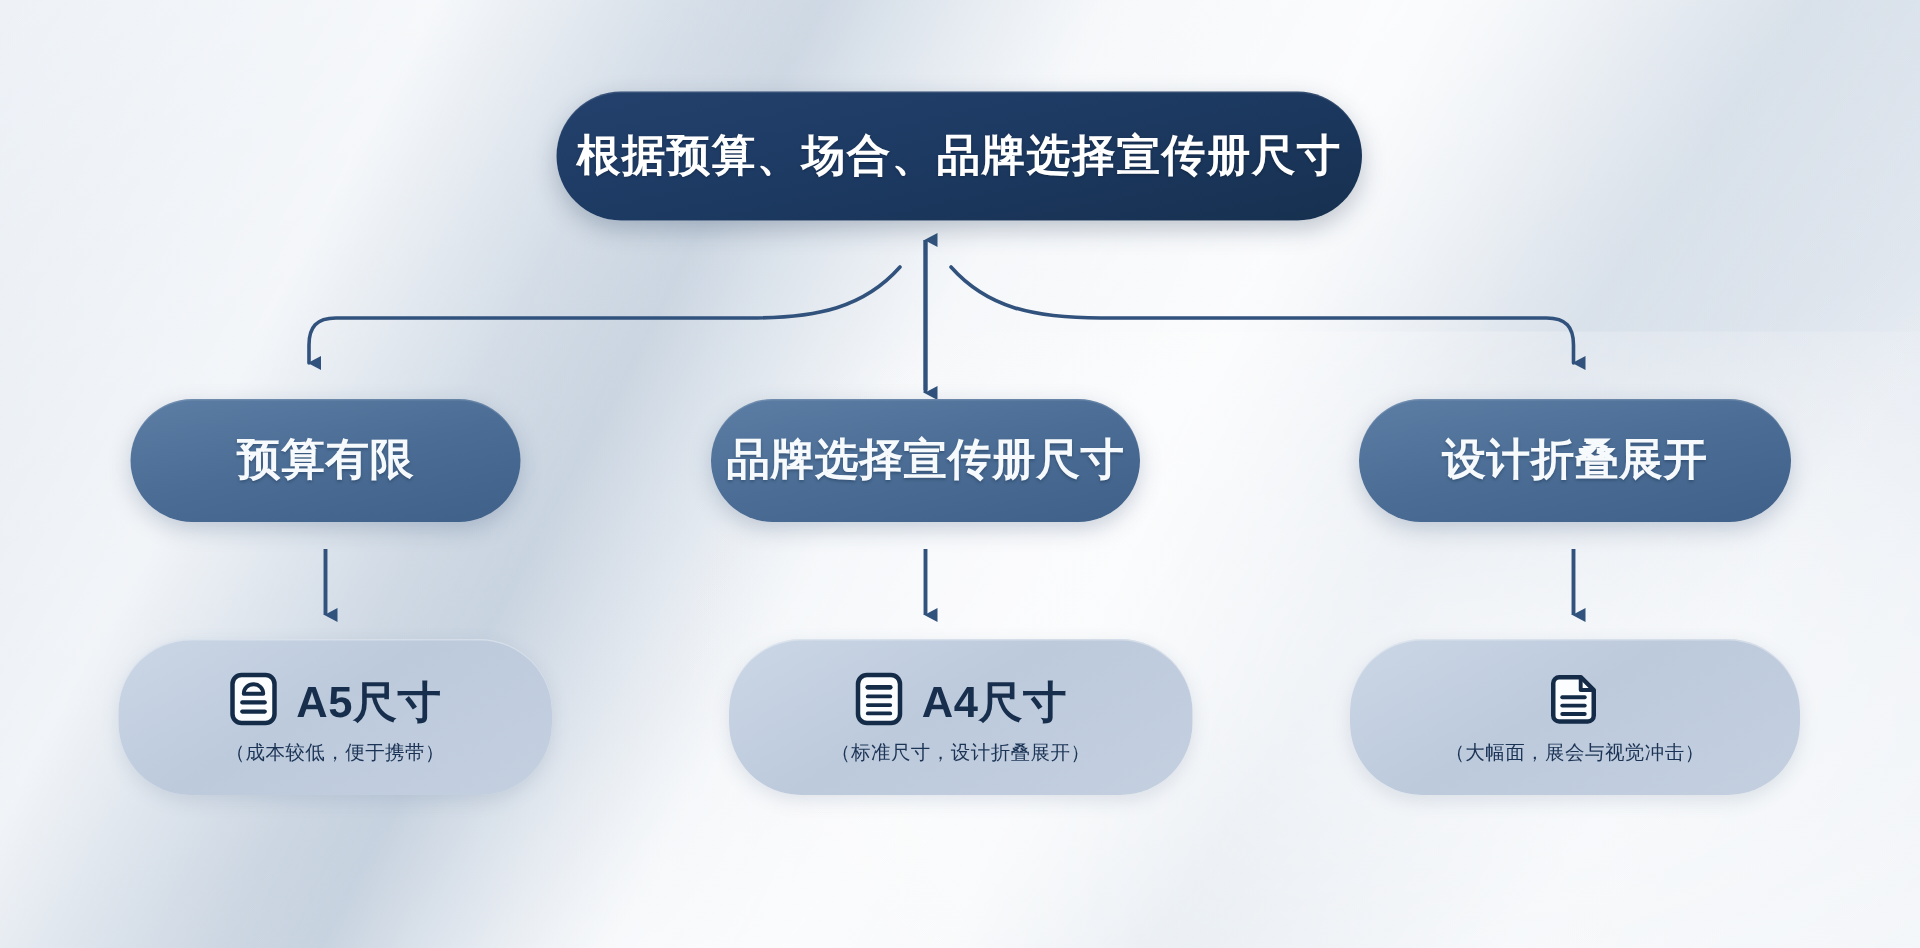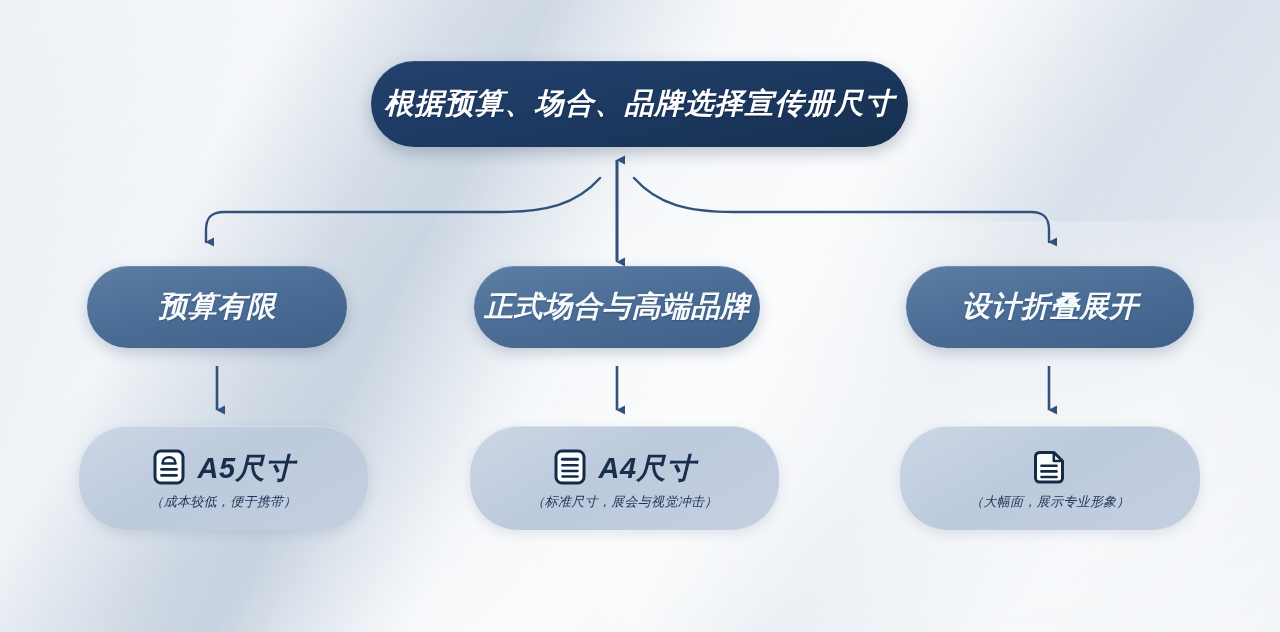--- a/index.html
+++ b/index.html
@@ -71,21 +71,20 @@
   #connectors { z-index: 2; }
 
   .node {
     position: absolute;
     box-sizing: border-box;
     display: flex;
     flex-direction: column;
     align-items: center;
     justify-content: center;
     text-align: center;
-    font-style: italic;
   }
 
   
   .node-title {
     left: 371px;
     top: 61px;
     width: 537px;
     height: 86px;
     border-radius: 43px;
     background: linear-gradient(168deg, #23416c 0%, #1d3a63 45%, #16304f 100%);
@@ -122,21 +121,21 @@
   .node-leaf {
     top: 426px;
     height: 104px;
     border-radius: 48px;
     background: linear-gradient(150deg, #cbd7e6 0%, #bdcadc 45%, #c4d0e0 100%);
     box-shadow: 0 4px 12px rgba(90,110,140,0.16), inset 0 1px 0 rgba(255,255,255,0.35);
     gap: 1px;
     justify-content: center;
   }
   .leaf-1 { left: 79px;  width: 289px; }
-  .leaf-2 { left: 470px; width: 309px; }
+  .leaf-2 { left: 486px; width: 309px; }
   .leaf-3 { left: 900px; width: 300px; }
 
   .leaf-head {
     display: flex;
     align-items: center;
     justify-content: center;
     gap: 11px;
     margin-top: 2px;
   }
   .leaf-title {
@@ -187,21 +186,21 @@
 
     <div class="node node-title">
       <span class="node-label">根据预算、场合、品牌选择宣传册尺寸</span>
     </div>
 
     <div class="node node-mid mid-1">
       <span class="node-label">预算有限</span>
     </div>
 
     <div class="node node-mid mid-2">
-      <span class="node-label">正式场合与高端品牌</span>
+      <span class="node-label">品牌选择宣传册尺寸</span>
     </div>
 
     <div class="node node-mid mid-3">
       <span class="node-label">设计折叠展开</span>
     </div>
 
     <div class="node node-leaf leaf-1">
       <div class="leaf-head">
         <span class="doc-icon">
           <svg width="34" height="38" viewBox="0 0 34 38" aria-hidden="true">
@@ -222,33 +221,33 @@
           <svg width="34" height="38" viewBox="0 0 34 38" aria-hidden="true">
             <rect x="3" y="3" width="28" height="32" rx="6" ry="6" fill="#fbfdff" stroke="#152c49" stroke-width="3"></rect>
             <line x1="9.5" y1="11.2" x2="24.5" y2="11.2" stroke="#152c49" stroke-width="3.1" stroke-linecap="round"></line>
             <line x1="9.5" y1="17.3" x2="24.5" y2="17.3" stroke="#152c49" stroke-width="2.5" stroke-linecap="round"></line>
             <line x1="9.5" y1="23.0" x2="24.5" y2="23.0" stroke="#152c49" stroke-width="2.5" stroke-linecap="round"></line>
             <line x1="9.5" y1="28.6" x2="24.5" y2="28.6" stroke="#152c49" stroke-width="2.5" stroke-linecap="round"></line>
           </svg>
         </span>
         <span class="leaf-title">A4尺寸</span>
       </div>
-      <span class="leaf-sub">（标准尺寸，展会与视觉冲击）</span>
+      <span class="leaf-sub">（标准尺寸，设计折叠展开）</span>
     </div>
 
     <div class="node node-leaf leaf-3">
       <div class="leaf-head">
         <span class="doc-icon">
           <svg width="34" height="38" viewBox="0 0 34 38" aria-hidden="true">
             <path d="M6.5,4.5 L21,4.5 L29.5,13 L29.5,30 A4,4 0 0 1 25.5,34 L6.5,34
                      A4,4 0 0 1 2.5,30 L2.5,8.5 A4,4 0 0 1 6.5,4.5 Z" fill="#fbfdff" stroke="#152c49" stroke-width="3" stroke-linejoin="round"></path>
             <path d="M20.8,4.8 L20.8,13 L29.2,13" fill="none" stroke="#152c49" stroke-width="2.6" stroke-linejoin="round"></path>
             <line x1="8.5" y1="17.8" x2="23.5" y2="17.8" stroke="#152c49" stroke-width="2.6" stroke-linecap="round"></line>
             <line x1="8.5" y1="23.4" x2="23.5" y2="23.4" stroke="#152c49" stroke-width="2.6" stroke-linecap="round"></line>
             <line x1="8.5" y1="29.0" x2="23.5" y2="29.0" stroke="#152c49" stroke-width="2.6" stroke-linecap="round"></line>
           </svg>
         </span>
       </div>
-      <span class="leaf-sub">（大幅面，展示专业形象）</span>
+      <span class="leaf-sub">（大幅面，展会与视觉冲击）</span>
     </div>
 
   </div>
 </div>
 
 </body></html>

